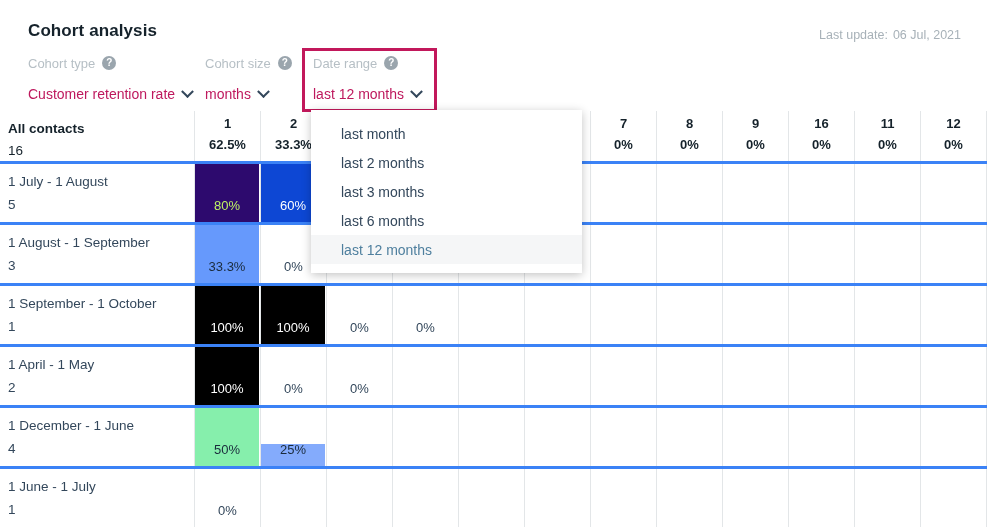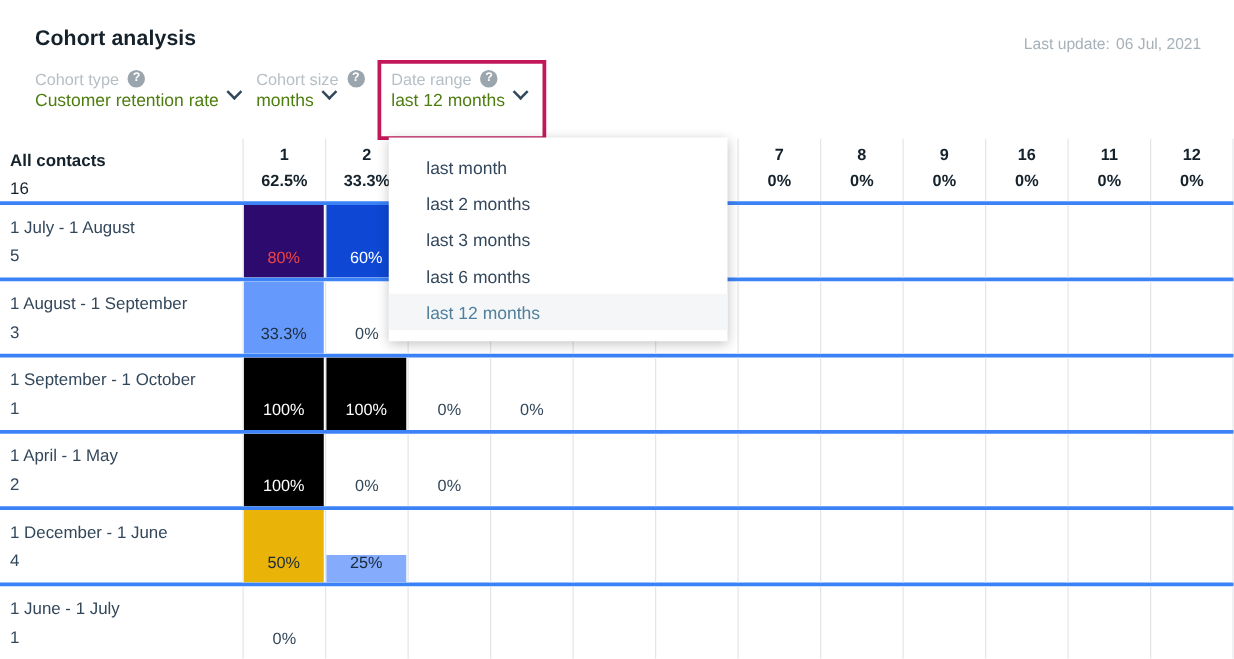--- a/index.html
+++ b/index.html
@@ -32,22 +32,22 @@
   }
   .help-icon {
     display: inline-flex; align-items: center; justify-content: center;
     width: 14px; height: 14px; border-radius: 50%;
     background: #9aa5ad; color: #fff;
     font-size: 10px; font-weight: bold; line-height: 1;
     margin-left: 7px; font-family: "Liberation Sans", sans-serif;
     cursor: pointer;
   }
   .ctrl-value {
-    margin-top: 0; font-size: 14px; color: #4d7c0f;
-    display: flex; align-items: flex-start; cursor: pointer; white-space: nowrap;
+    margin-top: 14px; font-size: 14px; color: #be185d;
+    display: flex; align-items: center; cursor: pointer; white-space: nowrap;
   }
   .caret {
     display: inline-block; margin-left: 8px; width: 9px; height: 9px;
     border-right: 2px solid #33475b; border-bottom: 2px solid #33475b;
     transform: rotate(45deg) translate(-2px,-2px);
   }
   #ctrl-type { left: 28px; }
   #ctrl-size { left: 205px; }
   #ctrl-range { left: 313px; }
 
@@ -215,21 +215,21 @@
         </div>
       </div>
     <div id="body-rows">
         <div class="trow tbody-row">
           <div class="cell label-cell">
             <div class="row-label-title">1 July - 1 August</div>
             <div class="row-label-sub">5</div>
           </div>
           <div class="cell data-cell">
             <div class="swatch" style="background: rgb(45, 10, 110);">
-              <span class="val" style="color: #ef4444;">80%</span>
+              <span class="val" style="color: #bef264;">80%</span>
             </div>
           </div>
           <div class="cell data-cell">
             <div class="swatch" style="background: rgb(13, 71, 212);">
               <span class="val" style="color: rgb(255, 255, 255);">60%</span>
             </div>
           </div>
           <div class="cell data-cell"></div>
           <div class="cell data-cell"></div>
           <div class="cell data-cell"></div>
@@ -322,21 +322,21 @@
           <div class="cell data-cell"></div>
           <div class="cell data-cell"></div>
           <div class="cell data-cell"></div>
         </div>
         <div class="trow tbody-row">
           <div class="cell label-cell">
             <div class="row-label-title">1 December - 1 June</div>
             <div class="row-label-sub">4</div>
           </div>
           <div class="cell data-cell">
-            <div class="swatch" style="background: #eab308;">
+            <div class="swatch" style="background: #86efac;">
               <span class="val" style="color: rgb(26, 43, 60);">50%</span>
             </div>
           </div>
           <div class="cell data-cell">
             <div class="swatch" style="background: rgb(132, 171, 252); margin-top: 36px;">
               <span class="val" style="color: rgb(26, 43, 60);">25%</span>
             </div>
           </div>
           <div class="cell data-cell"></div>
           <div class="cell data-cell"></div>

